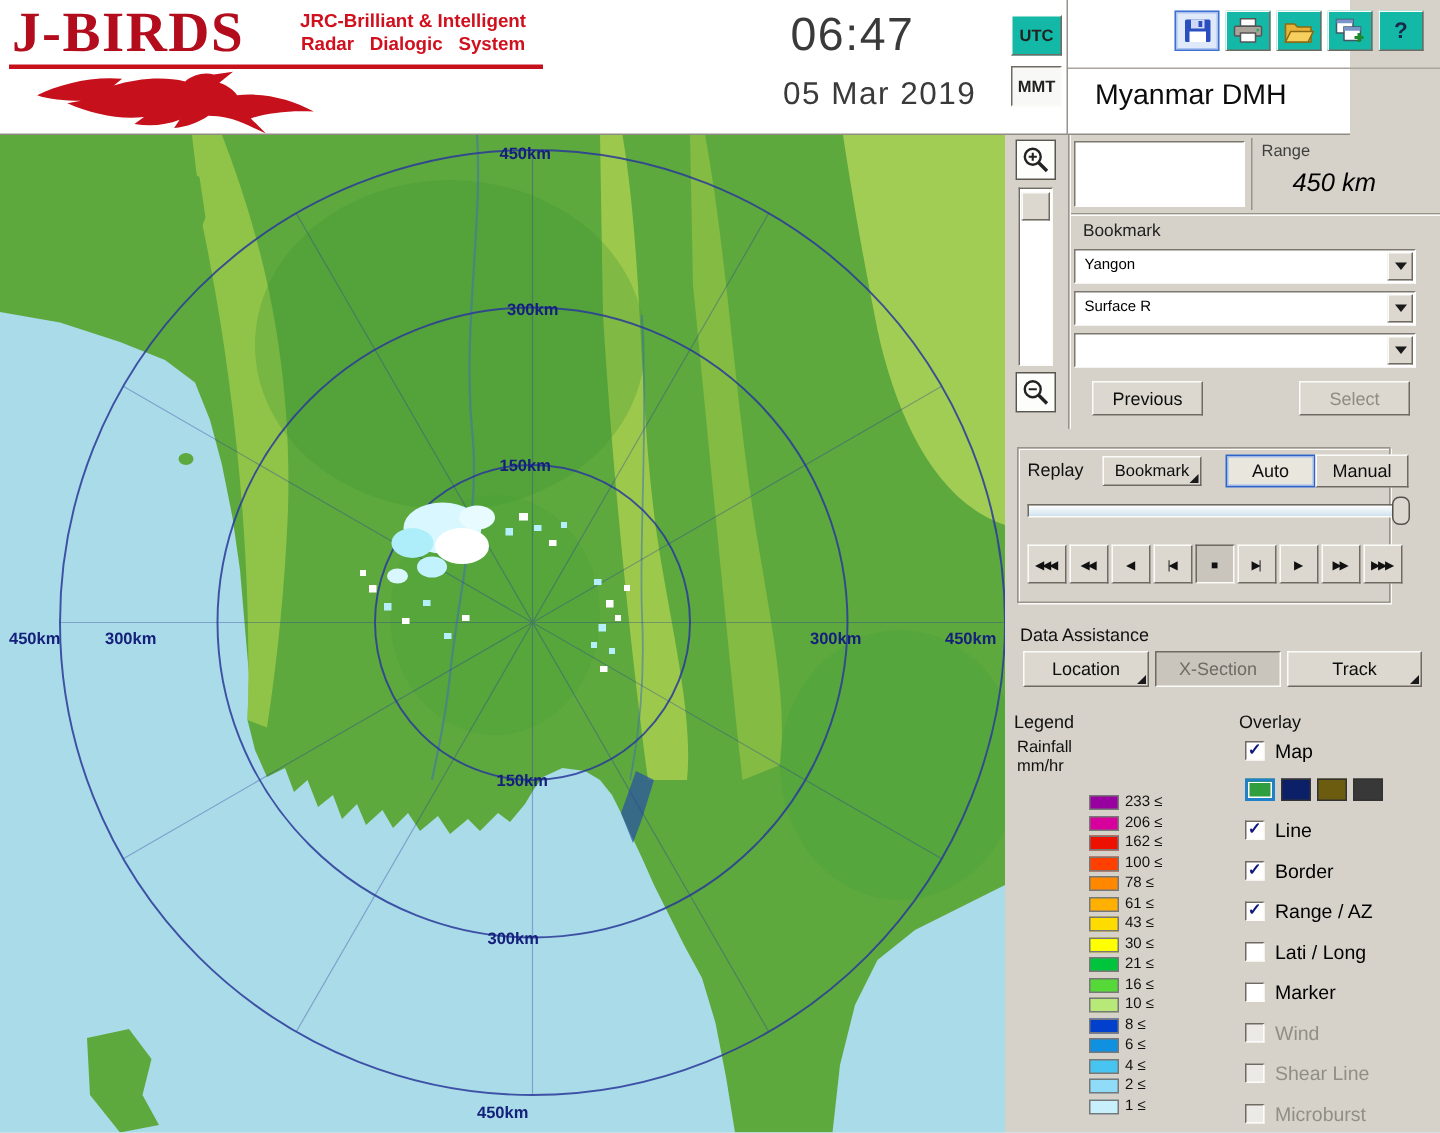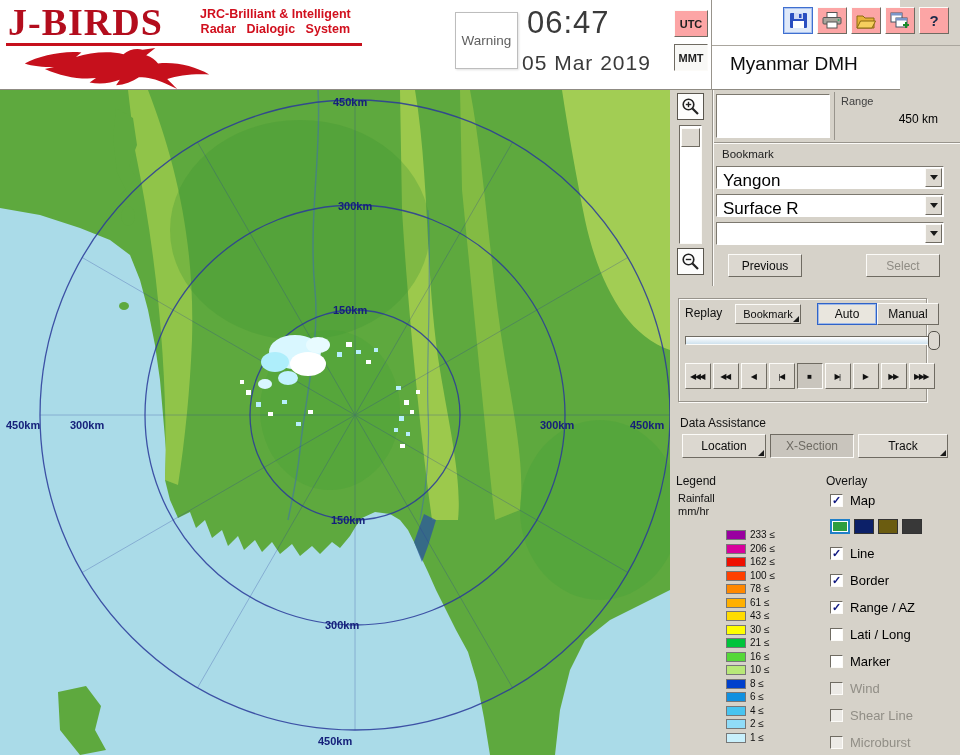--- a/index.html
+++ b/index.html
@@ -11,21 +11,21 @@
   .topbar { position:absolute; left:0; top:0; width:900px; height:90px; background:#fff; border-bottom:1px solid #8f8b83; z-index:5; }
   .logo-title { position:absolute; left:8px; top:0px; font-family:"Liberation Serif", serif; font-weight:bold; font-size:38px; color:#b30d1d; letter-spacing:1px; }
   .logo-sub { position:absolute; left:200px; top:7px; color:#d1101e; font-weight:bold; font-size:12.5px; text-align:center; line-height:15px; }
   .logo-sub .l2 { word-spacing:7px; }
   .logo-underline { position:absolute; left:6px; top:43px; width:356px; height:3px; background:#c6101c; }
   .eagle { position:absolute; left:12px; top:47px; }
   .warning-box { position:absolute; left:455px; top:12px; width:63px; height:57px; background:#fff; border:1px solid #bdbdbd; box-shadow:1px 1px 2px rgba(0,0,0,.12); display:flex; align-items:center; justify-content:center; color:#5f5f5f; font-size:13.5px; }
   .clock-time { position:absolute; left:527px; top:5px; font-size:31px; color:#3a3a3a; letter-spacing:1px; }
   .clock-date { position:absolute; left:522px; top:51px; font-size:21px; color:#3a3a3a; letter-spacing:1px; }
 
-  .raised { background:#fca5a5; border:1px solid; border-color:#fcfbf8 #6f6b62 #6f6b62 #fcfbf8; }
+  .raised { background:#14b8a6; border:1px solid; border-color:#fcfbf8 #6f6b62 #6f6b62 #fcfbf8; }
 
   .tz-btn { position:absolute; left:674px; width:34px; height:27px; font-size:11px; font-weight:bold; color:#222; display:flex; align-items:center; justify-content:center; }
   .tz-utc { top:10px; }
   .tz-mmt { top:44px; background:#f8f8f6; border:1px solid; border-color:#6f6b62 #fcfbf8 #fcfbf8 #6f6b62; }
 
   .tool-btn { position:absolute; top:7px; width:30px; height:27px; display:flex; align-items:center; justify-content:center; }
   .tool-btn.active { border:1px solid #3f6fd0; background:#dfe9f9; box-shadow:inset 0 0 0 1px #a9c2ef; }
   .help-glyph { font-size:15px; font-weight:bold; color:#1a2a4a; }
 
   .header-right-sep { position:absolute; left:712px; top:45px; width:248px; height:0; border-top:1px solid #aaa69e; }
@@ -43,25 +43,25 @@
   .zoom-btn { position:absolute; left:7px; width:27px; height:27px; background:#fdfdfc; border:1px solid #5a564e; display:flex; align-items:center; justify-content:center; }
   .zoom-in { top:3px; }
   .zoom-out { top:158px; }
   .vslider { position:absolute; left:9px; top:35px; width:23px; height:119px; background:#fff; border:1px solid; border-color:#6f6b62 #fcfbf8 #fcfbf8 #6f6b62; }
   .vslider-handle { position:absolute; left:1px; top:2px; width:19px; height:19px; background:#dcd8d0; border:1px solid; border-color:#fcfbf8 #6f6b62 #6f6b62 #fcfbf8; }
 
   
   .range-field { position:absolute; left:46px; top:4px; width:114px; height:44px; background:#fff; border:1px solid; border-color:#7c786f #fff #fff #7c786f; }
   .range-info { position:absolute; left:164px; top:2px; width:112px; height:48px; border-left:1px solid #98948c; padding-left:6px; }
   .range-label { font-size:11px; color:#3f3f3f; margin-top:3px; }
-  .range-value { font-size:12px; color:#000; text-align:right; padding-right:8px; margin-top:5px; }
+  .range-value { font-size:17px; color:#000; text-align:center; padding-right:8px; margin-top:5px;font-style:italic; }
   .hsep { position:absolute; left:44px; width:246px; height:0; border-top:1px solid #98948c; border-bottom:1px solid #fcfbf8; }
   .selection-label { position:absolute; left:52px; top:58px; font-size:11.5px; color:#222; }
   .dd { position:absolute; left:46px; width:228px; height:23px; background:#fff; border:1px solid; border-color:#7c786f #fff #fff #7c786f; }
-  .dd-text { position:absolute; left:6px; top:4px; font-size:17px; color:#000; }
+  .dd-text { position:absolute; left:6px; top:4px; font-size:10px; color:#000; }
   .dd-arrow { position:absolute; right:1px; top:1px; width:17px; height:19px; background:#dcd8d0; border:1px solid; border-color:#fcfbf8 #6f6b62 #6f6b62 #fcfbf8; display:flex; align-items:center; justify-content:center; }
   .tri-down { width:0; height:0; border-left:4px solid transparent; border-right:4px solid transparent; border-top:5px solid #1a1a1a; }
   .btn { display:flex; align-items:center; justify-content:center; font-size:12px; color:#0d0d0d; background:#dcd8d0; border:1px solid; border-color:#fcfbf8 #6f6b62 #6f6b62 #fcfbf8; position:absolute; }
   .btn.disabled { color:#8f8c84; }
   .btn.pressedbtn { border-color:#6f6b62 #fcfbf8 #fcfbf8 #6f6b62; background:#c9c5bd; color:#6e6b63; }
   .btn.activeblue { border:1px solid #2f63c8; background:#e9e6de; box-shadow:inset 0 0 0 1px #9db8e8; }
   .corner-tri { position:absolute; right:1px; bottom:1px; width:0; height:0; border-left:6px solid transparent; border-bottom:6px solid #1a1a1a; }
 
   
   .groupbox { position:absolute; left:8px; top:208px; width:249px; height:104px; border:1px solid #98948c; box-shadow:inset 1px 1px 0 #fcfbf8, 1px 1px 0 #fcfbf8; }
@@ -100,21 +100,20 @@
     <div class="logo-title">J-BIRDS</div>
     <div class="logo-sub">
       <div class="l1">JRC-Brilliant &amp; Intelligent</div>
       <div class="l2">Radar Dialogic System</div>
     </div>
     <div class="logo-underline"></div>
     <svg class="eagle" width="210" height="42" viewBox="0 0 210 46">
       <path fill="#c6101c" d="M4 18 C20 10 44 4 66 6 L60 11 C76 6 96 4 112 8 C118 3 126 1 133 3 L147 1 L137 9 C143 11 147 14 150 18 C170 16 190 21 206 30 C188 29 172 31 160 35 C166 41 170 45 171 46 L158 40 C148 35 138 33 129 33 C122 38 113 41 104 42 L108 36 C98 40 86 41 75 39 L82 34 C64 36 44 32 26 24 L36 22 C24 22 12 21 4 18 Z"></path>
     </svg>
 
-    <div class="warning-box">Warning</div>
     <div class="clock-time">06:47</div>
     <div class="clock-date">05 Mar 2019</div>
 
     <div class="tz-btn tz-utc raised">UTC</div>
     <div class="tz-btn tz-mmt">MMT</div>
 
     <div class="tool-btn raised active" style="left:783px;">
       <svg width="19" height="17" viewBox="0 0 19 17">
         <rect x="1" y="1" width="17" height="15" rx="1" fill="#2a4ec0"></rect>
         <rect x="5" y="1" width="9" height="6" fill="#cfd9f5"></rect>

